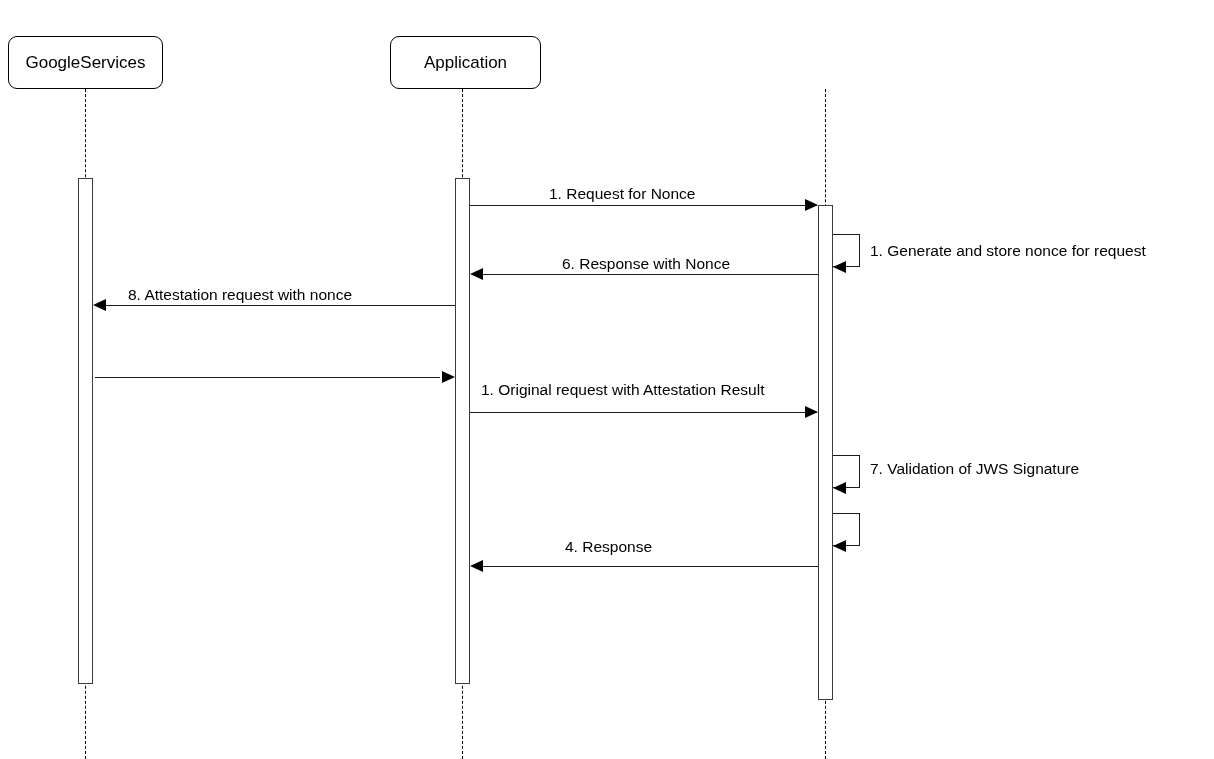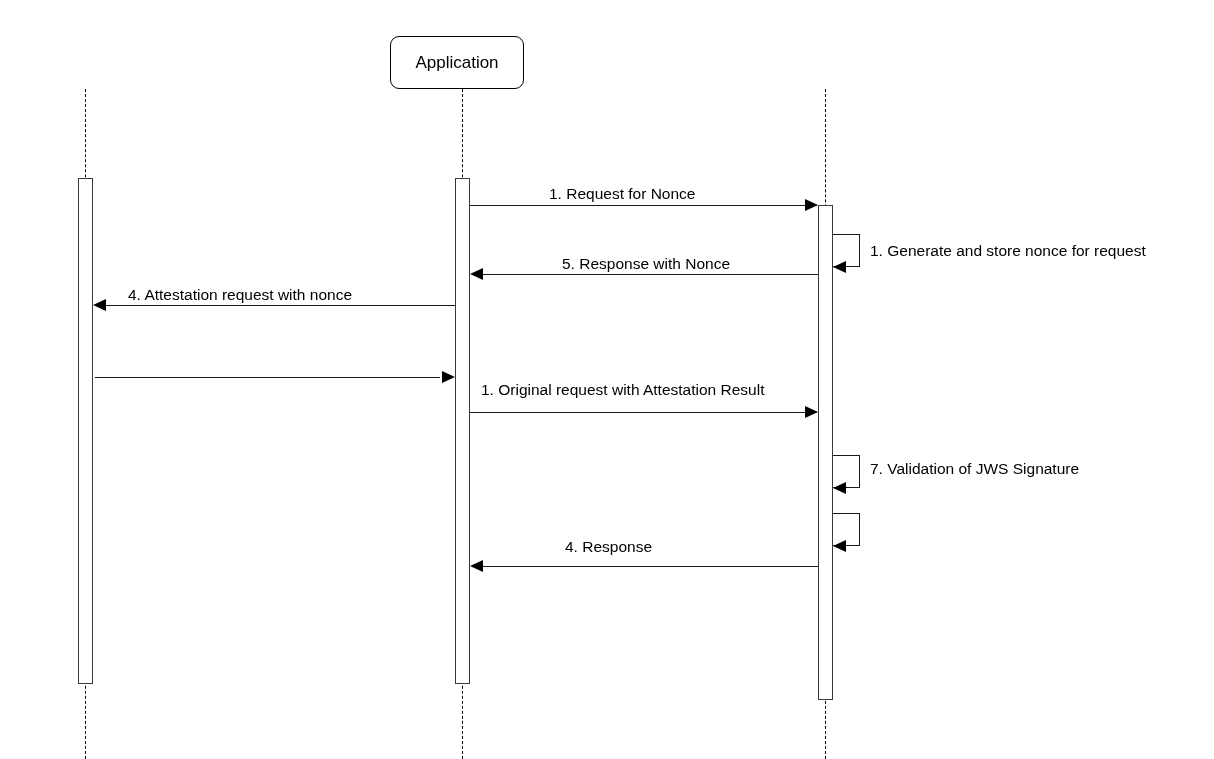--- a/index.html
+++ b/index.html
@@ -88,43 +88,46 @@
 </style>
 </head>
 <body>
 
 <div id="canvas">
 
   <div class="lifeline" style="left:85px; top:89px; height:670px;"></div>
   <div class="lifeline" style="left:462px; top:89px; height:670px;"></div>
   <div class="lifeline" style="left:825px; top:89px; height:670px;"></div>
 
-  <div class="participant-box" style="left:390px; top:36px; width:134px; height:53px;">
+  <div class="participant-box" style="left:8px; top:36px; width:155px; height:53px;">
+    <span>GoogleServices</span>
+  </div>
+  <div class="participant-box" style="left:390px; top:36px; width:151px; height:53px;">
     <span>Application</span>
   </div>
 
   <div class="activation" style="left:78px; top:178px; width:15px; height:506px;"></div>
   <div class="activation" style="left:455px; top:178px; width:15px; height:506px;"></div>
   <div class="activation" style="left:818px; top:205px; width:15px; height:495px;"></div>
 
   <div class="msg" style="left:470px; top:205px; width:347px;"></div>
   <div class="arrowhead right" style="left:805px; top:199px;"></div>
   <div class="msg-label" style="left:549px; top:186px;">1. Request for Nonce</div>
 
   <div class="self-loop" style="left:833px; top:234px; width:27px; height:33px;"></div>
   <div class="arrowhead left" style="left:833px; top:261px;"></div>
   <div class="msg-label" style="left:870px; top:243px;">1. Generate and store nonce for request</div>
 
   <div class="msg" style="left:472px; top:274px; width:346px;"></div>
   <div class="arrowhead left" style="left:470px; top:268px;"></div>
-  <div class="msg-label" style="left:562px; top:256px;">5. Response with Nonce</div>
+  <div class="msg-label" style="left:562px; top:256px;">6. Response with Nonce</div>
 
   <div class="msg" style="left:95px; top:305px; width:360px;"></div>
   <div class="arrowhead left" style="left:93px; top:299px;"></div>
-  <div class="msg-label" style="left:128px; top:287px;">4. Attestation request with nonce</div>
+  <div class="msg-label" style="left:128px; top:287px;">8. Attestation request with nonce</div>
 
   <div class="msg" style="left:95px; top:377px; width:345px;"></div>
   <div class="arrowhead right" style="left:442px; top:371px;"></div>
 
   <div class="msg" style="left:470px; top:412px; width:347px;"></div>
   <div class="arrowhead right" style="left:805px; top:406px;"></div>
   <div class="msg-label" style="left:481px; top:382px;">1. Original request with Attestation Result</div>
 
   <div class="self-loop" style="left:833px; top:455px; width:27px; height:33px;"></div>
   <div class="arrowhead left" style="left:833px; top:482px;"></div>

